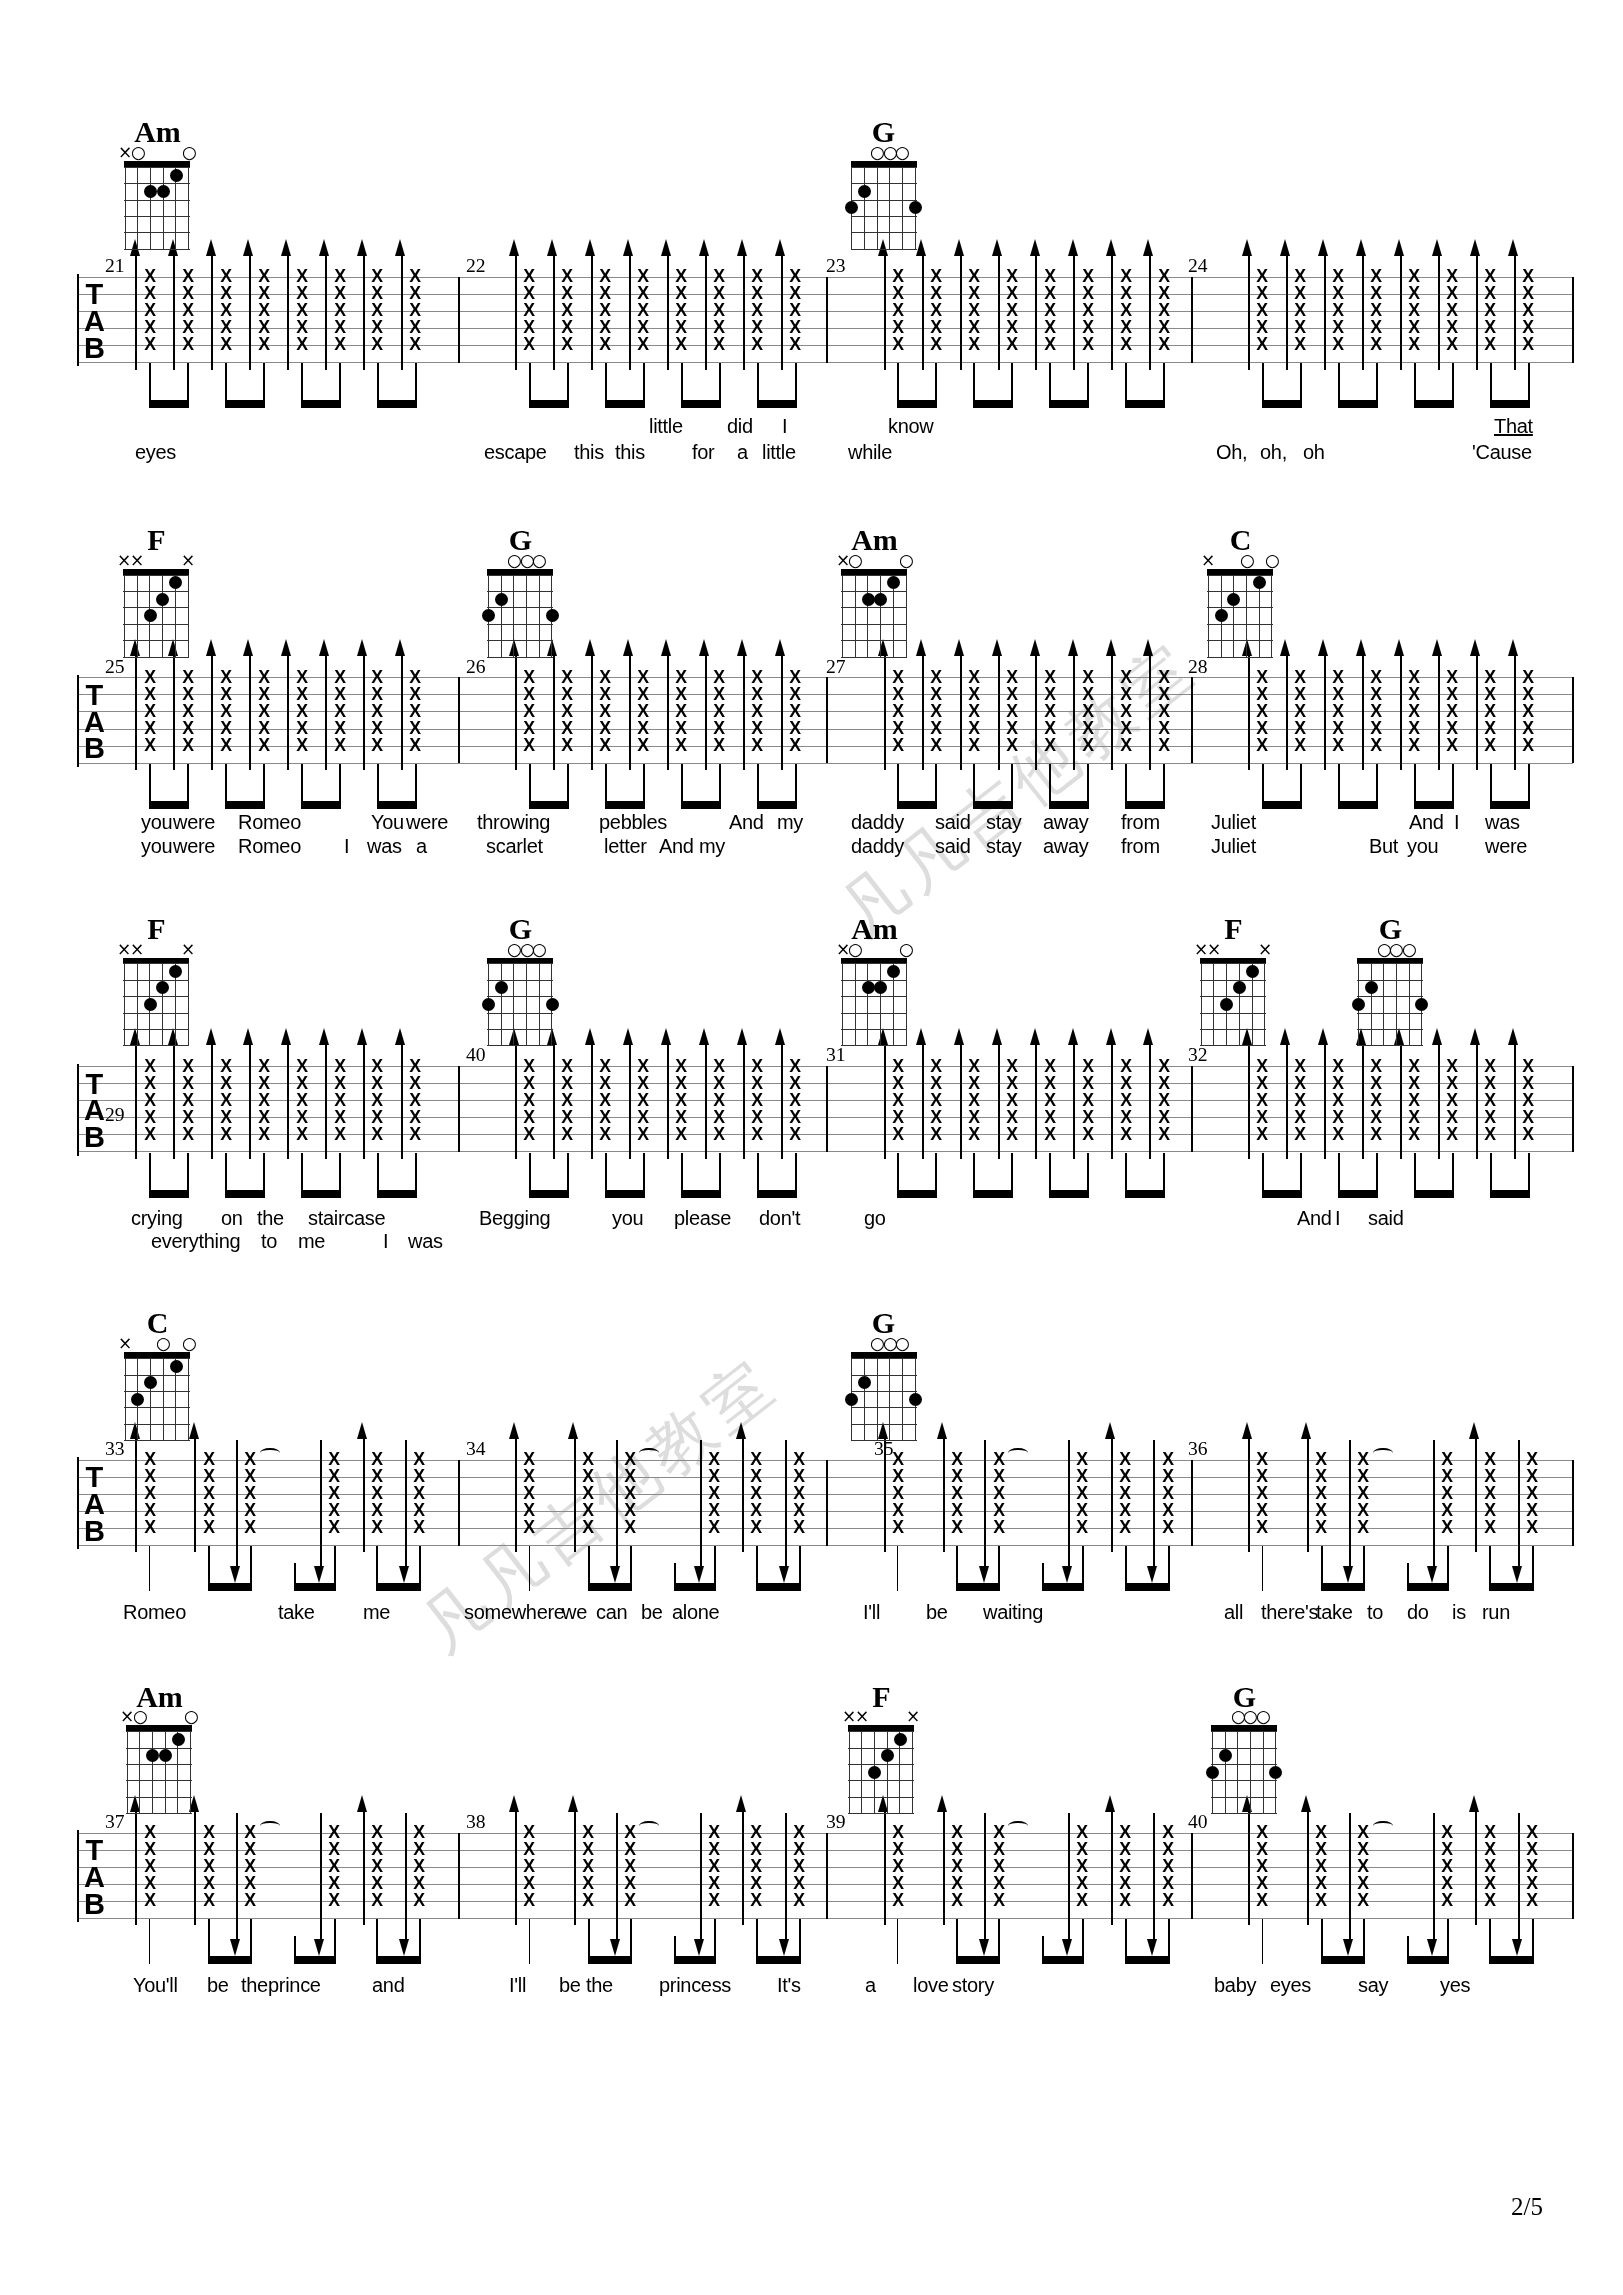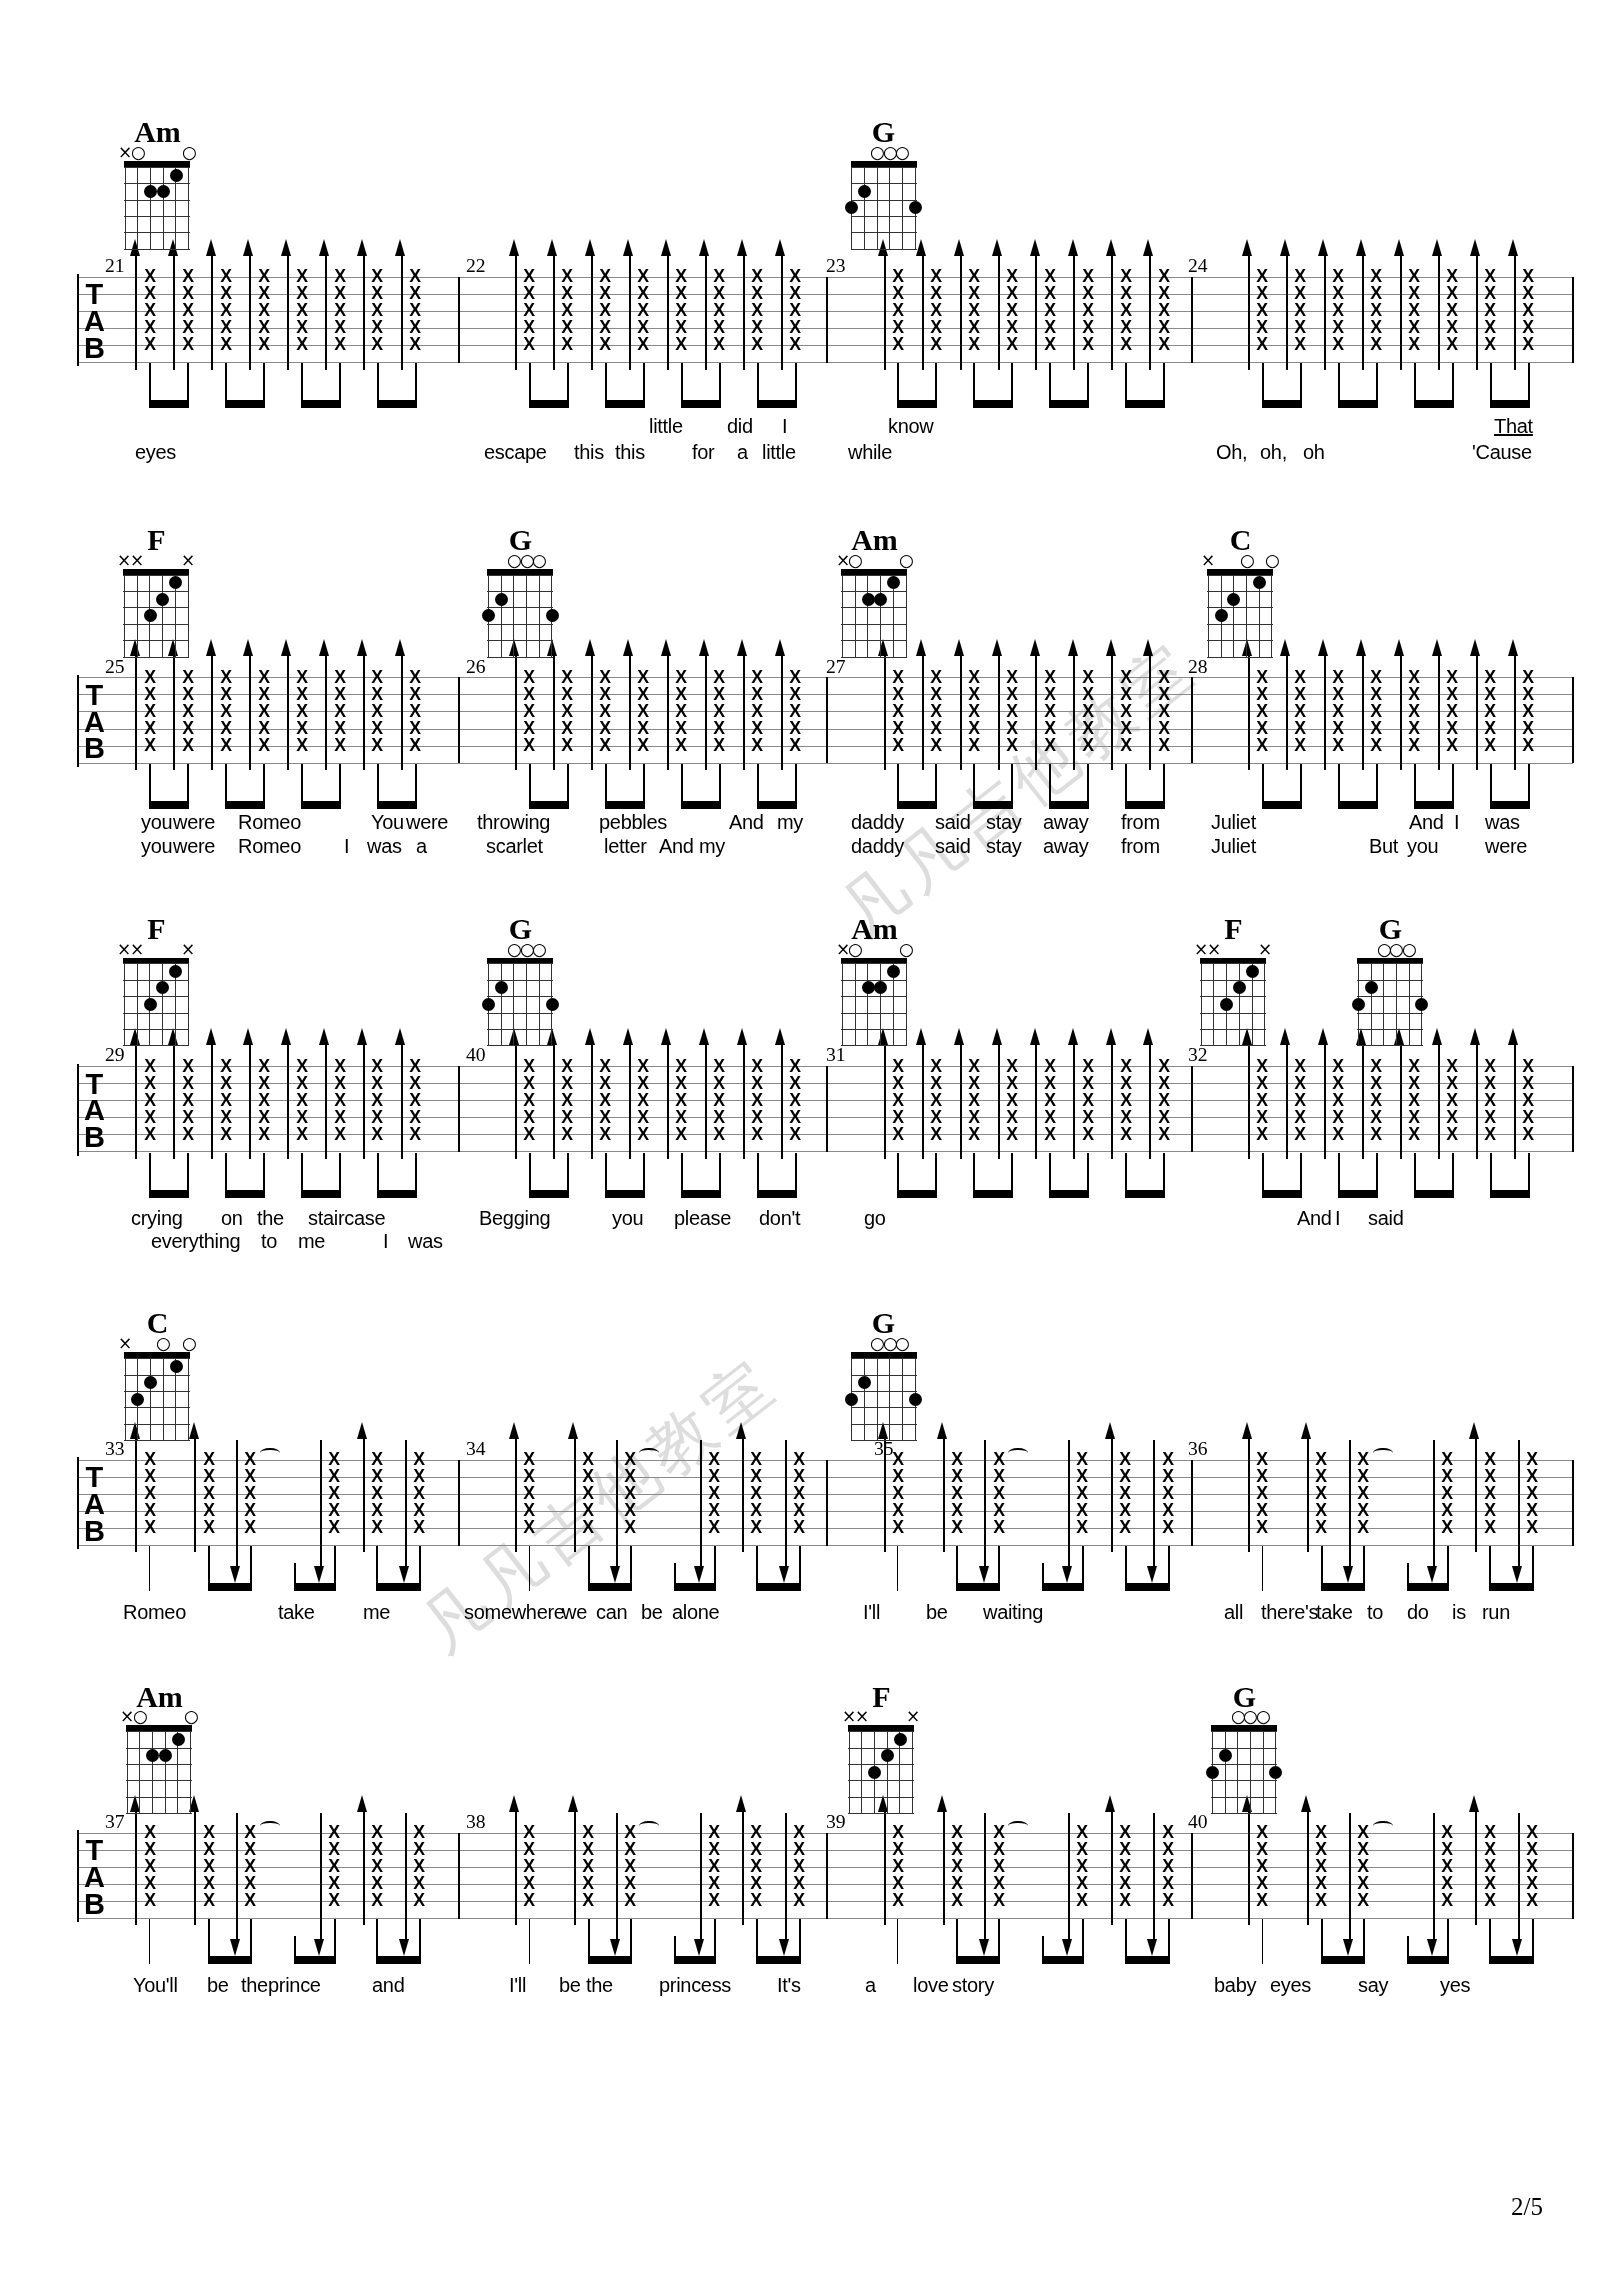--- a/index.html
+++ b/index.html
@@ -720,21 +720,21 @@
     <div class="abs" style="left: 79px; top: 1134px; width: 1494px; height: 1.3px; background: rgb(138, 138, 138);"></div>
     <div class="abs" style="left: 79px; top: 1151px; width: 1494px; height: 1.3px; background: rgb(138, 138, 138);"></div>
     <div class="abs" style="left: 77px; top: 1064px; width: 2px; height: 92px; background: rgb(0, 0, 0);"></div>
     <div class="abs tabletter" style="left: 82px; top: 1070px;">T</div>
     <div class="abs tabletter" style="left: 82px; top: 1096px;">A</div>
     <div class="abs tabletter" style="left: 82px; top: 1123px;">B</div>
     <div class="abs" style="left: 458px; top: 1066px; width: 2px; height: 86px; background: rgb(0, 0, 0);"></div>
     <div class="abs" style="left: 826px; top: 1066px; width: 2px; height: 86px; background: rgb(0, 0, 0);"></div>
     <div class="abs" style="left: 1191px; top: 1066px; width: 2px; height: 86px; background: rgb(0, 0, 0);"></div>
     <div class="abs" style="left: 1572px; top: 1066px; width: 2px; height: 86px; background: rgb(0, 0, 0);"></div>
-    <div class="abs mnum" style="left: 105px; top: 1045px;">29</div>
+    <div class="abs mnum" style="left: 105px; top: 1105px;">29</div>
     <div class="abs mnum" style="left: 466px; top: 1045px;">40</div>
     <div class="abs mnum" style="left: 826px; top: 1045px;">31</div>
     <div class="abs mnum" style="left: 1188px; top: 1045px;">32</div>
     <div class="abs" style="left: 135px; top: 1044px; width: 2px; height: 115px; background: rgb(0, 0, 0);"></div>
     <div class="abs" style="left: 130px; top: 1028px; width: 0px; height: 0px; border-left: 5.9px solid transparent; border-right: 5.9px solid transparent; border-bottom: 17px solid rgb(0, 0, 0);"></div>
     <div class="abs xcol" style="left: 143px; top: 1058px; width: 14.4px;">X
 X
 X
 X
 X</div>

